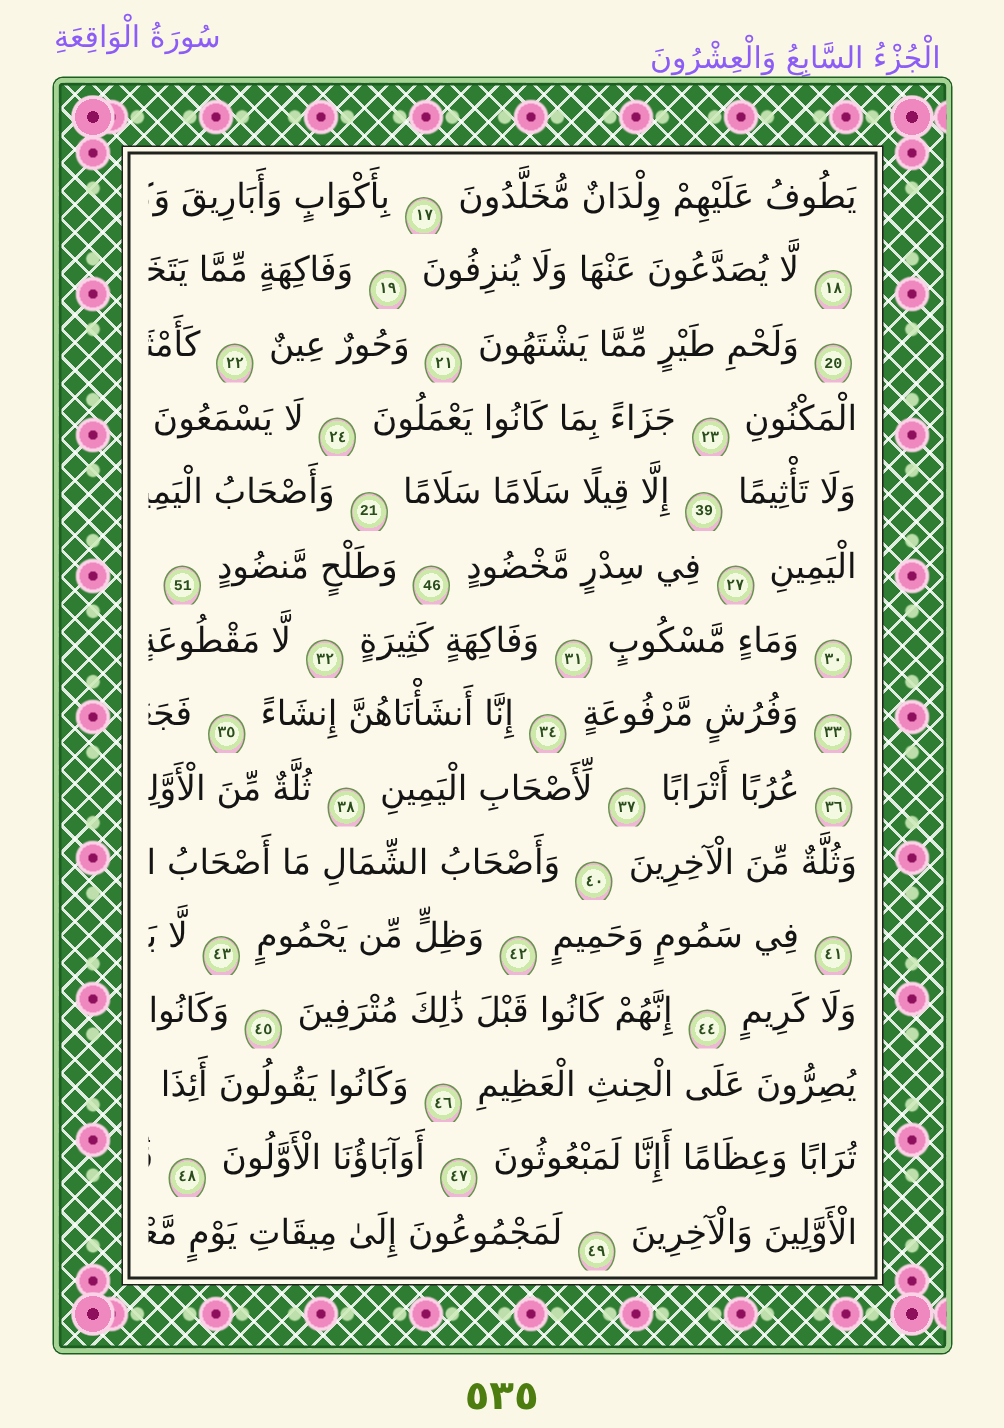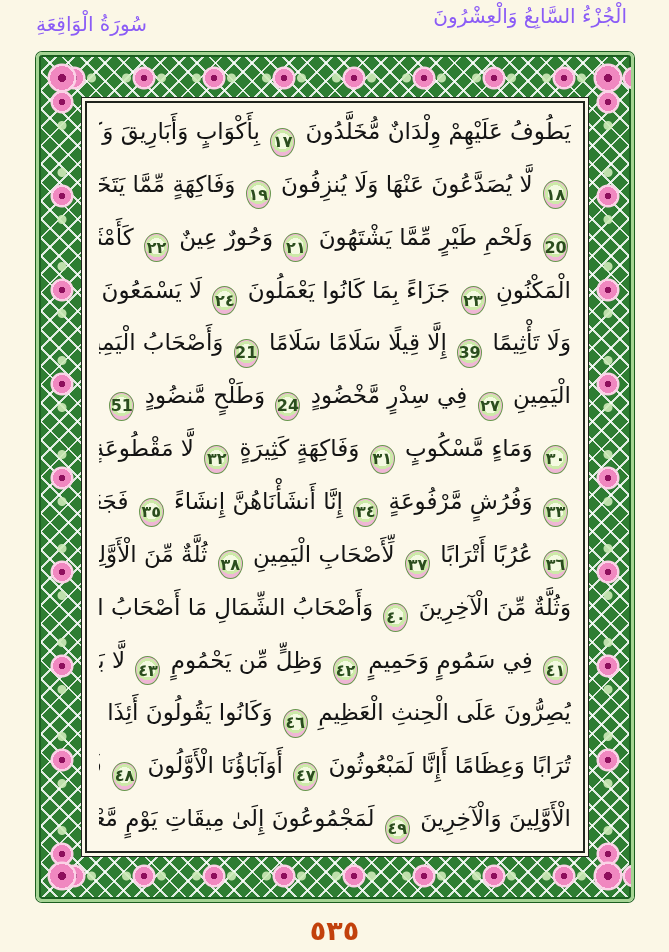--- a/index.html
+++ b/index.html
@@ -10,21 +10,21 @@
     position:relative;
     overflow:hidden;
     color:#171717;
   }
   
   .hdr{
     position:absolute;top:6px;
     font-size:20px;font-weight:500;color:#8b5cf6;
     direction:rtl;letter-spacing:0;
   }
-  .hdr-juz{right:42px;top:4px;margin-left:17px;}
+  .hdr-juz{right:42px;top:26px;margin-left:17px;}
   .hdr-surah{left:36px;top:12px;}
   
   .frame{
     position:absolute;left:36px;top:52px;width:598px;height:850px;
     box-sizing:border-box;
     background:
       repeating-linear-gradient(45deg, rgba(255,255,255,.85) 0 2px, rgba(255,255,255,0) 2px 13px),
       repeating-linear-gradient(-45deg, rgba(255,255,255,.85) 0 2px, rgba(255,255,255,0) 2px 13px),
       linear-gradient(#2e7d32,#2e7d32);
     border:3px solid #a5d494;
@@ -80,29 +80,30 @@
     overflow:hidden;
     color:#141414;
   }
   .ayah{
     display:inline-flex;align-items:center;justify-content:center;
     width:25px;height:29px;
     border-radius:50% 50% 50% 50%/46% 46% 54% 54%;
     background:radial-gradient(circle at 50% 45%, #f4fae1 0 8px, #cde9a9 8px 11px, #efb7d5 11px 13px);
     border:1px solid #67954d;
     box-sizing:border-box;
-    font-size:16px;font-weight:700;color:#2b4d1e;
+    font-size:10px;font-weight:700;color:#2b4d1e;
     vertical-align:-8px;
     margin:0 3px;
     line-height:1;
+    font-family:Liberation Mono, monospace;
   }
   
   .pagenum{
     position:absolute;left:0;right:0;bottom:6px;
-    text-align:center;font-size:27px;font-weight:600;color:#c2410c;
+    text-align:center;font-size:27px;font-weight:600;color:#4d7c0f;
   }
 </style>
 </head>
 <body>
 
 <div class="hdr hdr-juz">الْجُزْءُ السَّابِعُ وَالْعِشْرُونَ</div>
 <div class="hdr hdr-surah">سُورَةُ الْوَاقِعَةِ</div>
 
 <div class="frame">
   <div class="bstrip b-top"></div>
@@ -114,26 +115,27 @@
   <div class="corner c-bl"></div>
   <div class="corner c-br"></div>
 
   <div class="textbox">
     <div class="lines">
         <div class="line"><span class="txt">يَطُوفُ عَلَيْهِمْ وِلْدَانٌ مُّخَلَّدُونَ</span> <span class="ayah">١٧</span> <span class="txt">بِأَكْوَابٍ وَأَبَارِيقَ وَكَأْسٍ مِّن مَّعِينٍ</span> </div>
         <div class="line"><span class="ayah">١٨</span> <span class="txt">لَّا يُصَدَّعُونَ عَنْهَا وَلَا يُنزِفُونَ</span> <span class="ayah">١٩</span> <span class="txt">وَفَاكِهَةٍ مِّمَّا يَتَخَيَّرُونَ</span> </div>
         <div class="line"><span class="ayah">20</span> <span class="txt">وَلَحْمِ طَيْرٍ مِّمَّا يَشْتَهُونَ</span> <span class="ayah">٢١</span> <span class="txt">وَحُورٌ عِينٌ</span> <span class="ayah">٢٢</span> <span class="txt">كَأَمْثَالِ اللُّؤْلُؤِ</span> </div>
         <div class="line"><span class="txt">الْمَكْنُونِ</span> <span class="ayah">٢٣</span> <span class="txt">جَزَاءً بِمَا كَانُوا يَعْمَلُونَ</span> <span class="ayah">٢٤</span> <span class="txt">لَا يَسْمَعُونَ فِيهَا لَغْوًا</span> </div>
         <div class="line"><span class="txt">وَلَا تَأْثِيمًا</span> <span class="ayah">39</span> <span class="txt">إِلَّا قِيلًا سَلَامًا سَلَامًا</span> <span class="ayah">21</span> <span class="txt">وَأَصْحَابُ الْيَمِينِ مَا أَصْحَابُ</span> </div>
-        <div class="line"><span class="txt">الْيَمِينِ</span> <span class="ayah">٢٧</span> <span class="txt">فِي سِدْرٍ مَّخْضُودٍ</span> <span class="ayah">24</span> <span class="txt">وَطَلْحٍ مَّنضُودٍ</span> <span class="ayah">51</span> <span class="txt">وَظِلٍّ مَّمْدُودٍ</span> </div>
+        <div class="line"><span class="txt">الْيَمِينِ</span> <span class="ayah">٢٧</span> <span class="txt">فِي سِدْرٍ مَّخْضُودٍ</span> <span class="ayah">46</span> <span class="txt">وَطَلْحٍ مَّنضُودٍ</span> <span class="ayah">51</span> <span class="txt">وَظِلٍّ مَّمْدُودٍ</span> </div>
         <div class="line"><span class="ayah">٣٠</span> <span class="txt">وَمَاءٍ مَّسْكُوبٍ</span> <span class="ayah">٣١</span> <span class="txt">وَفَاكِهَةٍ كَثِيرَةٍ</span> <span class="ayah">٣٢</span> <span class="txt">لَّا مَقْطُوعَةٍ وَلَا مَمْنُوعَةٍ</span> </div>
         <div class="line"><span class="ayah">٣٣</span> <span class="txt">وَفُرُشٍ مَّرْفُوعَةٍ</span> <span class="ayah">٣٤</span> <span class="txt">إِنَّا أَنشَأْنَاهُنَّ إِنشَاءً</span> <span class="ayah">٣٥</span> <span class="txt">فَجَعَلْنَاهُنَّ أَبْكَارًا</span> </div>
         <div class="line"><span class="ayah">٣٦</span> <span class="txt">عُرُبًا أَتْرَابًا</span> <span class="ayah">٣٧</span> <span class="txt">لِّأَصْحَابِ الْيَمِينِ</span> <span class="ayah">٣٨</span> <span class="txt">ثُلَّةٌ مِّنَ الْأَوَّلِينَ</span>  </div>
         <div class="line"><span class="txt">وَثُلَّةٌ مِّنَ الْآخِرِينَ</span> <span class="ayah">٤٠</span> <span class="txt">وَأَصْحَابُ الشِّمَالِ مَا أَصْحَابُ الشِّمَالِ</span> </div>
         <div class="line"><span class="ayah">٤١</span> <span class="txt">فِي سَمُومٍ وَحَمِيمٍ</span> <span class="ayah">٤٢</span> <span class="txt">وَظِلٍّ مِّن يَحْمُومٍ</span> <span class="ayah">٤٣</span> <span class="txt">لَّا بَارِدٍ</span> </div>
+        <div class="line"><span class="txt">وَلَا كَرِيمٍ</span> <span class="ayah">٤٤</span> <span class="txt">إِنَّهُمْ كَانُوا قَبْلَ ذَٰلِكَ مُتْرَفِينَ</span> <span class="ayah">٤٥</span> <span class="txt">وَكَانُوا</span> </div>
         <div class="line"><span class="txt">يُصِرُّونَ عَلَى الْحِنثِ الْعَظِيمِ</span> <span class="ayah">٤٦</span> <span class="txt">وَكَانُوا يَقُولُونَ أَئِذَا مِتْنَا وَكُنَّا</span> </div>
         <div class="line"><span class="txt">تُرَابًا وَعِظَامًا أَإِنَّا لَمَبْعُوثُونَ</span> <span class="ayah">٤٧</span> <span class="txt">أَوَآبَاؤُنَا الْأَوَّلُونَ</span> <span class="ayah">٤٨</span> <span class="txt">قُلْ إِنَّ</span> </div>
         <div class="line"><span class="txt">الْأَوَّلِينَ وَالْآخِرِينَ</span> <span class="ayah">٤٩</span> <span class="txt">لَمَجْمُوعُونَ إِلَىٰ مِيقَاتِ يَوْمٍ مَّعْلُومٍ</span>  </div>
       </div>
   </div>
 </div>
 
 <div class="pagenum">٥٣٥</div>
 
 </body></html>

